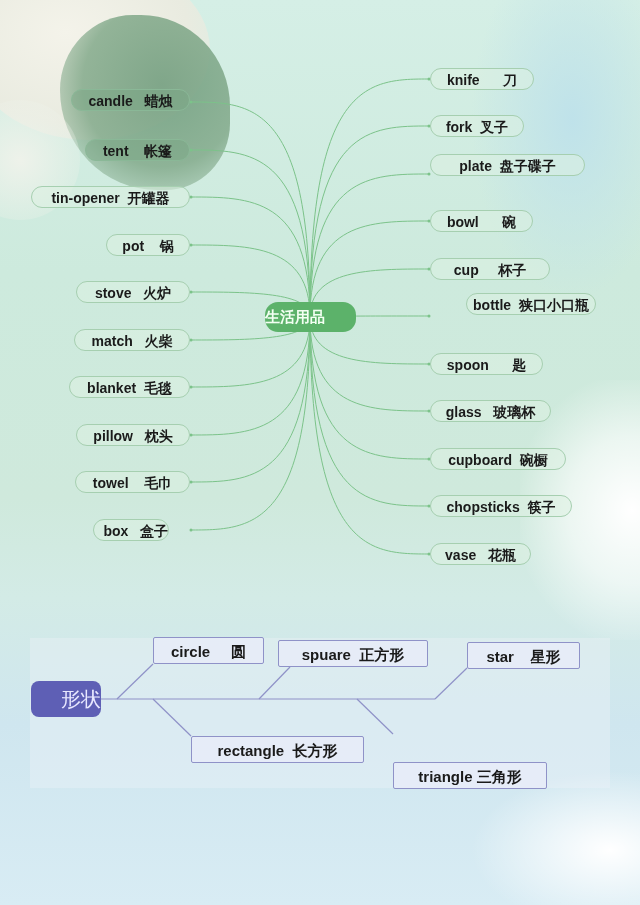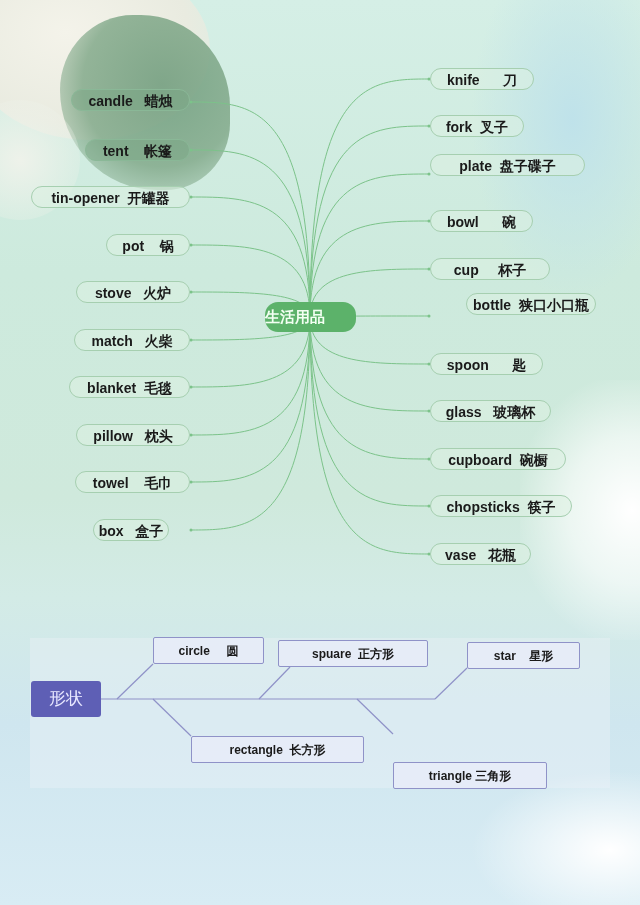--- a/index.html
+++ b/index.html
@@ -10,22 +10,22 @@
   .bg-blob2{position:absolute;left:-40px;top:100px;width:120px;height:120px;border-radius:50%;background:radial-gradient(#eef2ea,rgba(235,240,232,0));}
   .bg-blue{position:absolute;left:470px;top:0;width:170px;height:300px;background:radial-gradient(ellipse at 60% 40%,#bfe2ea 0%,rgba(200,230,235,0) 70%);}
   .bg-white{position:absolute;left:520px;top:380px;width:160px;height:260px;background:radial-gradient(ellipse at 70% 50%,#ffffff 0%,rgba(255,255,255,0.6) 40%,rgba(255,255,255,0) 75%);}
   .bg-white2{position:absolute;left:470px;top:770px;width:200px;height:160px;background:radial-gradient(ellipse at 70% 50%,#ffffff 0%,rgba(255,255,255,0) 70%);}
   .panel2{position:absolute;left:30px;top:638px;width:580px;height:150px;background:rgba(240,244,250,0.35);}
   svg.lines{position:absolute;left:0;top:0;}
   .node{position:absolute;height:22px;line-height:22px;font-size:14px;font-weight:bold;color:#1a1a1a;box-sizing:border-box;
     border:1px solid #a6cfb0;background:rgba(220,240,226,0.55);border-radius:11px;white-space:pre;text-align:center;}
   .node.dark{background:rgba(120,165,130,0.45);border-color:#8ab897;}
   .center{position:absolute;left:265px;top:302px;width:91px;height:30px;line-height:30px;border-radius:13px;background:#5cb26a;color:#f2fff2;font-weight:bold;font-size:15px;text-align:left;}
-  .shape-root{position:absolute;left:31px;top:681px;width:70px;height:36px;line-height:36px;border-radius:3px;background:#5e5fb5;color:#e8e8ff;font-size:17px;text-align:center;}
-  .snode{position:absolute;height:27px;line-height:27px;font-size:12px;font-weight:bold;color:#1a1a1a;box-sizing:border-box;border:1px solid #8f92c8;background:rgba(232,236,248,0.85);border-radius:2px;white-space:pre;text-align:center;}
+  .shape-root{position:absolute;left:31px;top:681px;width:70px;height:36px;line-height:36px;border-radius:8px;background:#5e5fb5;color:#e8e8ff;font-size:20px;text-align:right;}
+  .snode{position:absolute;height:27px;line-height:27px;font-size:15px;font-weight:bold;color:#1a1a1a;box-sizing:border-box;border:1px solid #8f92c8;background:rgba(232,236,248,0.85);border-radius:2px;white-space:pre;text-align:center;}
 </style>
 </head>
 <body>
 
 <div class="bg-blob1"></div>
 <div class="bg-leaf"></div>
 <div class="bg-blob2"></div>
 <div class="bg-blue"></div>
 <div class="bg-white"></div>
 <div class="bg-white2"></div>
@@ -91,21 +91,21 @@
 <div id="left-nodes">
     <div class="node dark" style="left: 71px; top: 89px; width: 119px;">candle   蜡烛</div>
     <div class="node dark" style="left: 85px; top: 139px; width: 105px;">tent    帐篷</div>
     <div class="node" style="left: 31px; top: 186px; width: 159px;">tin-opener  开罐器</div>
     <div class="node" style="left: 106px; top: 234px; width: 84px;">pot    锅</div>
     <div class="node" style="left: 76px; top: 281px; width: 114px;">stove   火炉</div>
     <div class="node" style="left: 74px; top: 329px; width: 116px;">match   火柴</div>
     <div class="node" style="left: 69px; top: 376px; width: 121px;">blanket  毛毯</div>
     <div class="node" style="left: 76px; top: 424px; width: 114px;">pillow   枕头</div>
     <div class="node" style="left: 75px; top: 471px; width: 115px;">towel    毛巾</div>
-    <div class="node" style="left: 93px; top: 519px; width: 76px;">box   盒子</div>
+    <div class="node" style="left: 93px; top: 519px; width: 76px; text-align: right;">box   盒子</div>
   </div>
 <div id="right-nodes">
     <div class="node" style="left: 430px; top: 68px; width: 104px;">knife      刀</div>
     <div class="node" style="left: 430px; top: 115px; width: 94px;">fork  叉子</div>
     <div class="node" style="left: 430px; top: 154px; width: 155px;">plate  盘子碟子</div>
     <div class="node" style="left: 430px; top: 210px; width: 103px;">bowl      碗</div>
     <div class="node" style="left: 430px; top: 258px; width: 120px;">cup     杯子</div>
     <div class="node" style="left: 430px; top: 293px; width: 130px; margin-left: 36px;">bottle  狭口小口瓶</div>
     <div class="node" style="left: 430px; top: 353px; width: 113px;">spoon      匙</div>
     <div class="node" style="left: 430px; top: 400px; width: 121px;">glass   玻璃杯</div>

